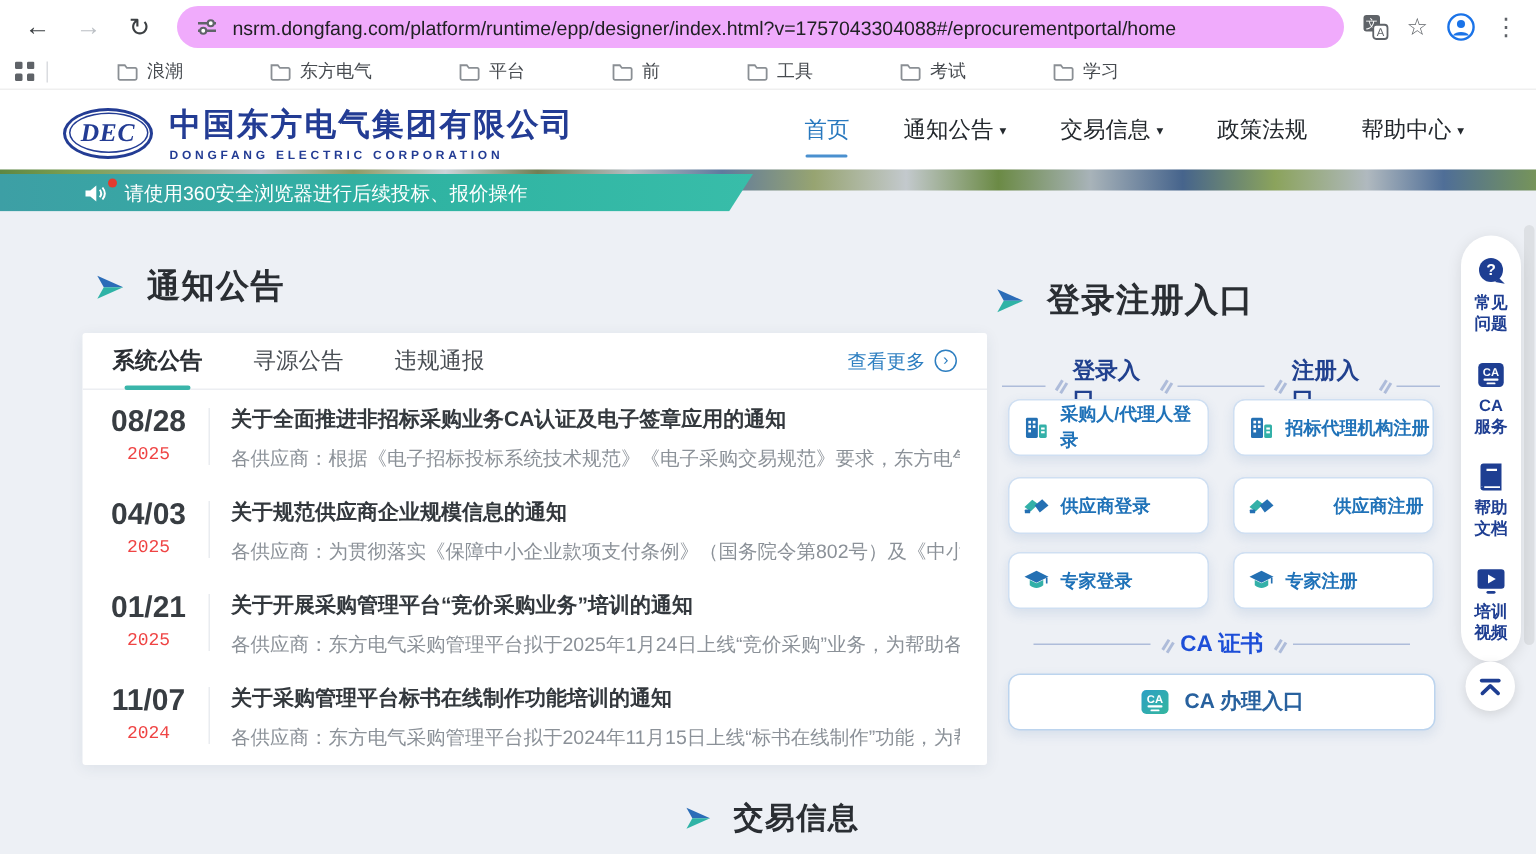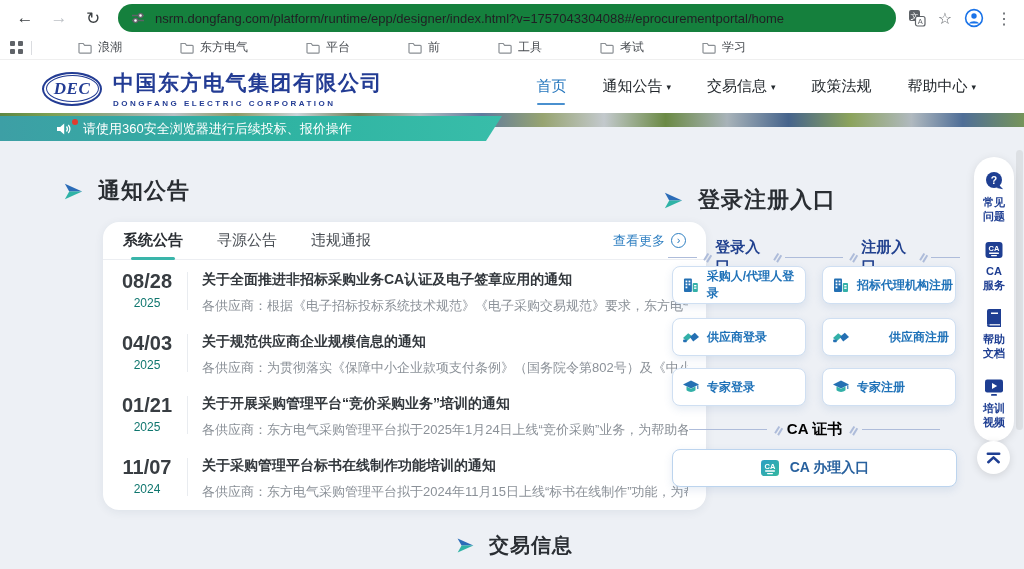--- a/index.html
+++ b/index.html
@@ -5,21 +5,21 @@
   * { margin:0; padding:0; box-sizing:border-box; }
   html,body { width:1024px; height:569px; overflow:hidden; }
   body { font-family:"Liberation Sans", sans-serif; background:#edf0f5; position:relative; }
 
   
   .toolbar { position:absolute; top:0; left:0; width:1024px; height:36px; background:#fff;
              display:flex; align-items:center; padding:0 12px; }
   .nav-ic { width:26px; height:26px; display:flex; align-items:center; justify-content:center;
             font-size:17px; color:#3c4043; border-radius:50%; margin-right:8px; }
   .nav-ic.disabled { color:#bdc1c6; }
-  .omnibox { flex:1; height:28px; background:#15803d; border-radius:14px; margin:0 12px 0 4px;
+  .omnibox { flex:1; height:28px; background:#f0abfc; border-radius:14px; margin:0 12px 0 4px;
              display:flex; align-items:center; padding:0 12px; overflow:hidden; }
   .url-text { font-size:13px; color:#202124; white-space:nowrap; overflow:hidden; }
   .chrome-right { display:flex; align-items:center; gap:12px; }
   .chrome-right .glyph { font-size:16px; color:#5f6368; }
 
   
   .bookmarks { position:absolute; top:36px; left:0; width:1024px; height:24px; background:#fff;
                border-bottom:1px solid #efefef; display:flex; align-items:center; padding-left:10px; }
   .bm-sep { width:1px; height:14px; background:#dadce0; margin:0 10px 0 8px; }
   .bm-item { display:flex; align-items:center; gap:6px; margin-right:22px; font-size:12px; color:#474b50;padding-left:36px; }
@@ -54,54 +54,54 @@
   .notice-text { color:#fff; font-size:13px; margin-left:12px; }
   .notice-dot { position:absolute; left:72px; top:3px; width:6px; height:6px; background:#e23b2e; border-radius:50%; }
 
   
   .section-head { position:absolute; display:flex; align-items:center; gap:13px; }
   .section-title { font-size:22px; font-weight:bold; color:#2a2e33; letter-spacing:1px; }
   .section-title.small { font-size:20px; }
 
   
   .ann-card { position:absolute; left:55px; top:222px; width:603px; height:288px; background:#fff;
-              border-radius:16px; box-shadow:0 2px 10px rgba(40,60,90,.08); overflow:hidden;margin-left:48px; }
+              border-radius:2px; box-shadow:0 2px 10px rgba(40,60,90,.08); overflow:hidden; }
   .tab-row { height:38px; display:flex; align-items:center; padding:0 20px; border-bottom:1px solid #eceef2; }
   .tab { font-size:15px; color:#4a4f55; margin-right:34px; position:relative; height:38px;
          display:flex; align-items:center; }
   .tab.active { color:#2a2e33; font-weight:bold; }
   .tab.active::after { content:""; position:absolute; left:8px; right:8px; bottom:0;
                        height:3px; background:#3ab5aa; border-radius:2px; }
   .more-link { margin-left:auto; display:flex; align-items:center; gap:6px; font-size:13px; color:#2e7fc1; }
   .more-circle { width:15px; height:15px; border:1px solid #2e7fc1; border-radius:50%;
                  display:flex; align-items:center; justify-content:center; font-size:11px; line-height:1; padding-bottom:1px; }
   .news-row { display:flex; align-items:flex-start; height:62px; padding:10px 18px 0 12px; }
   .date-box { width:64px; text-align:center; flex:none; }
   .date-md { font-size:20px; font-weight:bold; color:#383d42; line-height:1.15; }
-  .date-y  { font-size:12px; color:#0f766e; margin-top:3px; }
+  .date-y  { font-size:12px; color:#ef4444; margin-top:3px;font-family:Liberation Mono, monospace; }
   .v-line { width:1px; align-self:stretch; background:#e9ecf0; margin:2px 14px 12px 8px; flex:none; }
   .news-texts { flex:1; min-width:0; padding-top:1px; }
   .news-title { font-size:14px; font-weight:bold; color:#33383d; white-space:nowrap; overflow:hidden; text-overflow:ellipsis; }
   .news-summary { font-size:13px; color:#8b9198; margin-top:8px; white-space:nowrap; overflow:hidden; }
 
   
   .group-row { position:absolute; left:668px; top:238px; width:292px; display:flex; }
   .deco-label { flex:1; display:flex; align-items:center; justify-content:center; gap:5px;
                 color:#21418f; font-weight:bold; font-size:15px; }
   .hr-line { width:34px; height:1px; background:#aebcda; }
   .slash { width:8px; height:1.5px; background:#aebcda; transform:rotate(-58deg);
            box-shadow:0 3.5px 0 #aebcda; flex:none; }
   .entry-btn { position:absolute; width:134px; height:38px; background:#fff; border:1px solid #cfdff2;
                border-radius:8px; box-shadow:0 3px 8px rgba(80,120,180,.14); display:flex;
                align-items:center; padding-left:9px; gap:7px; font-size:12px; font-weight:bold; color:#1f72b8; }
   .pos-l1{left:672px;top:266px;} .pos-r1{left:822px;top:266px;}
   .pos-l2{left:672px;top:318px;} .pos-r2{left:822px;top:318px;gap:39px;}
   .pos-l3{left:672px;top:368px;} .pos-r3{left:822px;top:368px;}
   .ca-group { position:absolute; left:672px; top:420px; width:285px; display:flex; align-items:center;
-              justify-content:center; gap:6px; color:#000000; font-weight:bold; font-size:15px; }
+              justify-content:center; gap:6px; color:#1d4ed8; font-weight:bold; font-size:15px; }
   .ca-group .hr-line { width:78px; }
   .ca-btn { position:absolute; left:672px; top:449px; width:285px; height:38px; background:#fff;
             border:1px solid #bcd4ee; border-radius:8px; box-shadow:0 3px 8px rgba(80,120,180,.14);
             display:flex; align-items:center; justify-content:center; gap:10px;
             font-size:14px; font-weight:bold; color:#28619e; }
 
   
   .trade-head { left:455px; top:532px; }
 
   

